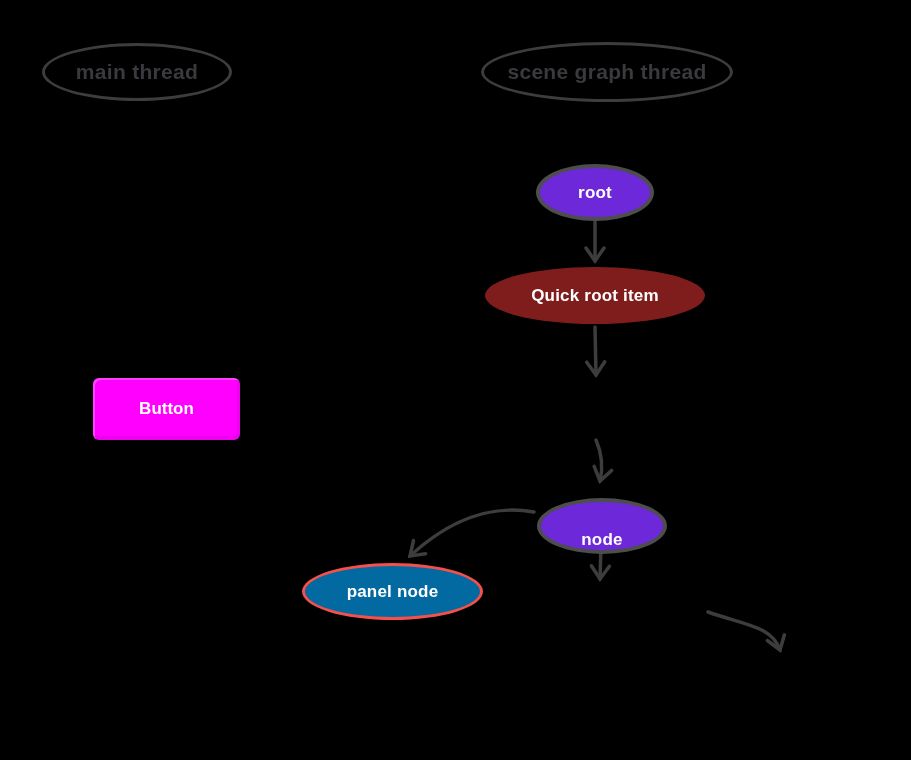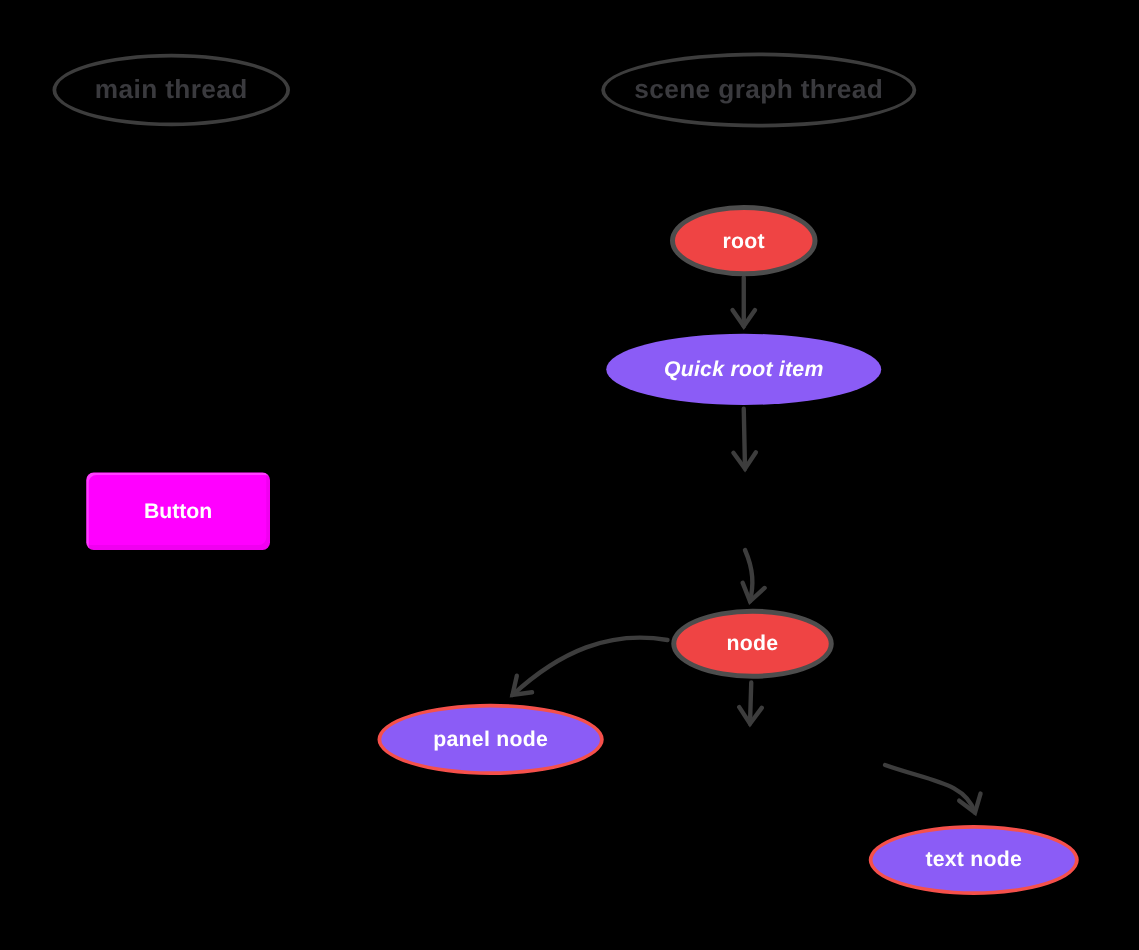--- a/index.html
+++ b/index.html
@@ -30,35 +30,36 @@
     border-radius: 50%;
     color: #ffffff;
     font-weight: bold;
     font-size: 17px;
     display: flex;
     align-items: center;
     justify-content: center;
     box-sizing: border-box;
     letter-spacing: 0.2px;
   }
-  .node.gray { background: #ef4444; border: 4px solid #4d4d4d; }
-  .node.blue { background: #8b5cf6; border: none; font-style: italic; }
-  .node.red  { background: #8b5cf6; border: 3px solid #f5504b; }
+  .node.gray { background: #6d28d9; border: 4px solid #4d4d4d; }
+  .node.blue { background: #7f1d1d; border: none; }
+  .node.red  { background: #0369a1; border: 3px solid #f5504b; }
   .widget-button {
     position: absolute;
     background: #ff00ff;
     border-radius: 6px;
     color: #ffffff;
     font-weight: bold;
     font-size: 17px;
     display: flex;
     align-items: center;
     justify-content: center;
     box-sizing: border-box;
     box-shadow: inset -3px -4px 0 rgba(0,0,0,0.06), inset 2px 2px 0 rgba(255,255,255,0.25);
+    margin-left: 24px;
   }
   .watermark {
     position: absolute;
     left: 22px;
     top: 715px;
     color: #cfcfcf;
     font-size: 19px;
     font-weight: normal;
     letter-spacing: 0.4px;
   }
@@ -107,27 +108,24 @@
 
   <div class="node gray" style="left:536px; top:164px; width:118px; height:57px;">
     <span>root</span>
   </div>
 
   <div class="node blue" style="left:485px; top:267px; width:220px; height:57px;">
     <span>Quick root item</span>
   </div>
 
 
-  <div class="node gray" style="left:537px; top:487px; width:130px; height:56px;">
+  <div class="node gray" style="left:537px; top:498px; width:130px; height:56px;align-items:flex-end;">
     <span>node</span>
   </div>
 
   <div class="node red" style="left:302px; top:563px; width:181px; height:57px;">
     <span>panel node</span>
   </div>
 
 
-  <div class="node red" style="left:695px; top:660px; width:168px; height:56px;">
-    <span>text node</span>
-  </div>
 
 
 </div>
 
 </body></html>

